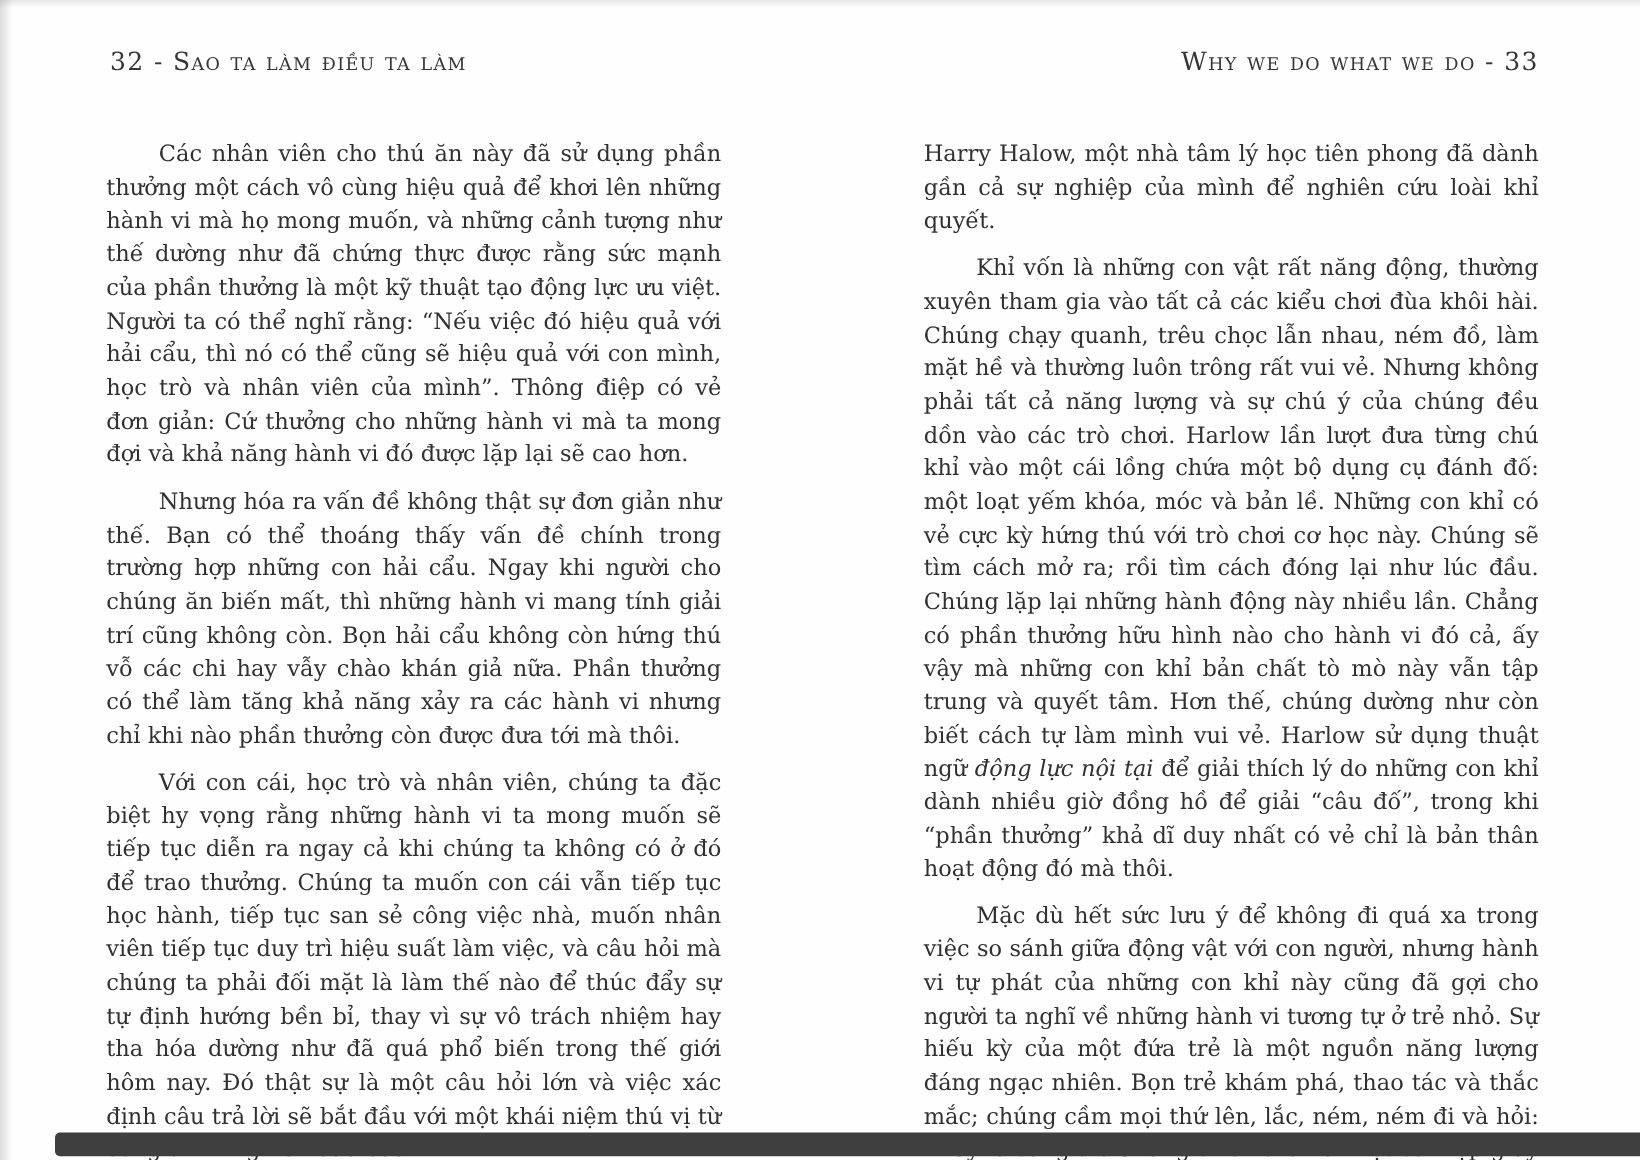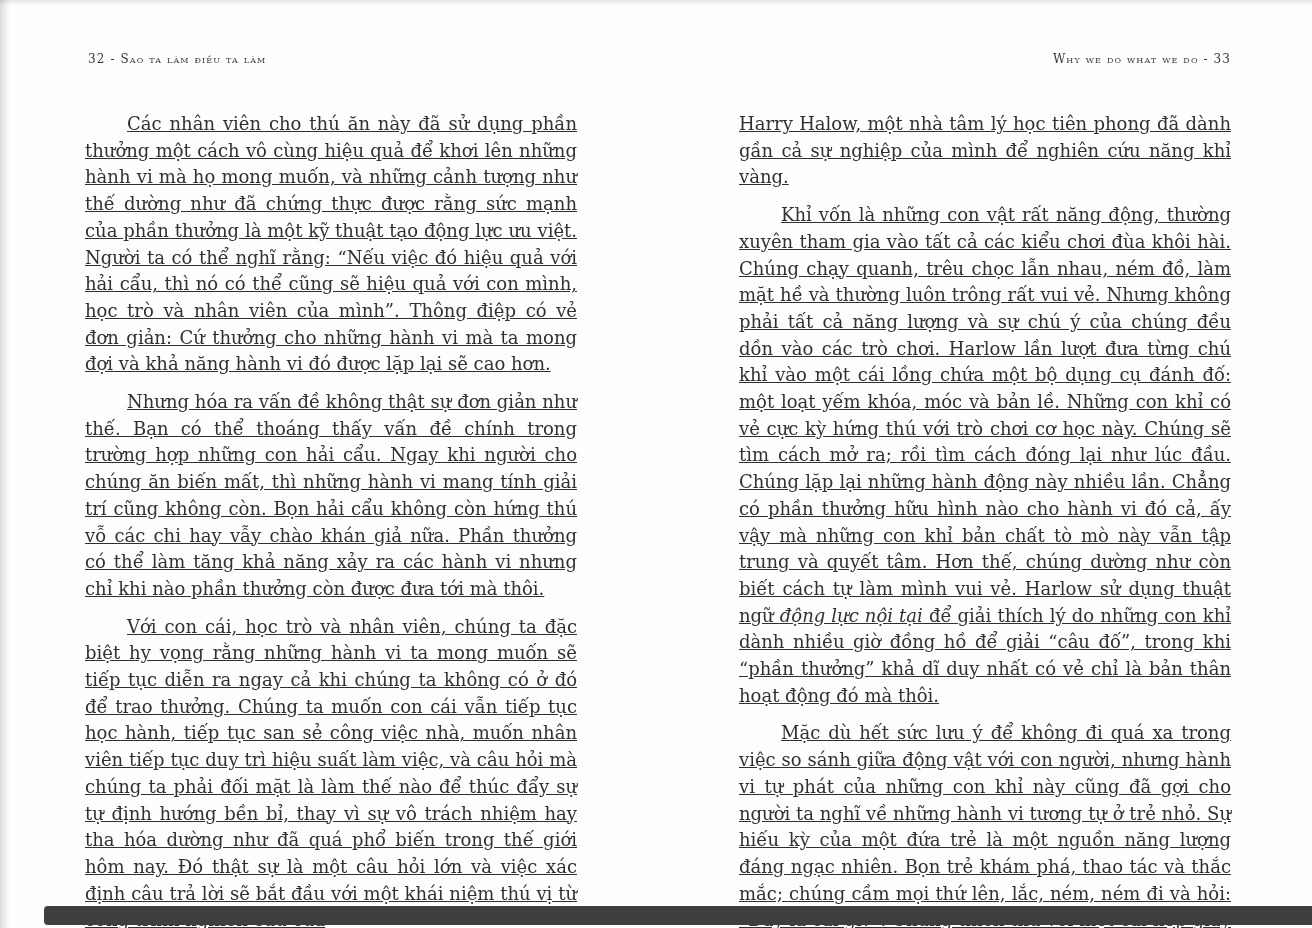--- a/index.html
+++ b/index.html
@@ -21,41 +21,41 @@
     position: absolute; left: 0; top: 0; right: 0; height: 6px;
     background: linear-gradient(to bottom, rgba(100,100,100,0.16), rgba(255,255,255,0));
     pointer-events: none;
   }
   .scan-bar {
     position: absolute; left: 44px; right: 0; bottom: 3px; height: 19px;
     background: #3f3f3f;
     border-radius: 4px 0 0 4px;
   }
   .running-header {
-    position: absolute; top: 52px;
+    position: absolute; top: 37px;
     font-variant: small-caps;
-    font-size: 12px;
+    font-size: 20px;
     letter-spacing: 1.1px;
     color: #363636;
     white-space: nowrap;
   }
   .header-left  { left: 88px; }
   .header-right { right: 81px; }
   .col {
     position: absolute;
     top: 111px;
     width: 492px;
     text-align: justify;
     font-size: 18px;
     line-height: 26.7px;
     color: #303030;
   }
   .col-left  { left: 85px; }
   .col-right { left: 739px; }
-  .col p { margin: 0 0 11px 0; text-decoration: underline; }
+  .col p { margin: 0 0 11px 0; }
   .col p.indent { text-indent: 42px; }
   .col p:last-child { margin-bottom: 0; }
   .italic-term { font-style: italic; }
 </style>
 </head>
 <body>
 
 <div class="canvas">
 
   <div class="edge-top"></div>
@@ -65,20 +65,20 @@
 
   <div class="running-header header-right">Why we do what we do - 33</div>
 
   <div class="col col-left">
     <p class="indent">Các nhân viên cho thú ăn này đã sử dụng phần thưởng một cách vô cùng hiệu quả để khơi lên những hành vi mà họ mong muốn, và những cảnh tượng như thế dường như đã chứng thực được rằng sức mạnh của phần thưởng là một kỹ thuật tạo động lực ưu việt. Người ta có thể nghĩ rằng: “Nếu việc đó hiệu quả với hải cẩu, thì nó có thể cũng sẽ hiệu quả với con mình, học trò và nhân viên của mình”. Thông điệp có vẻ đơn giản: Cứ thưởng cho những hành vi mà ta mong đợi và khả năng hành vi đó được lặp lại sẽ cao hơn.</p>
     <p class="indent">Nhưng hóa ra vấn đề không thật sự đơn giản như thế. Bạn có thể thoáng thấy vấn đề chính trong trường hợp những con hải cẩu. Ngay khi người cho chúng ăn biến mất, thì những hành vi mang tính giải trí cũng không còn. Bọn hải cẩu không còn hứng thú vỗ các chi hay vẫy chào khán giả nữa. Phần thưởng có thể làm tăng khả năng xảy ra các hành vi nhưng chỉ khi nào phần thưởng còn được đưa tới mà thôi.</p>
     <p class="indent">Với con cái, học trò và nhân viên, chúng ta đặc biệt hy vọng rằng những hành vi ta mong muốn sẽ tiếp tục diễn ra ngay cả khi chúng ta không có ở đó để trao thưởng. Chúng ta muốn con cái vẫn tiếp tục học hành, tiếp tục san sẻ công việc nhà, muốn nhân viên tiếp tục duy trì hiệu suất làm việc, và câu hỏi mà chúng ta phải đối mặt là làm thế nào để thúc đẩy sự tự định hướng bền bỉ, thay vì sự vô trách nhiệm hay tha hóa dường như đã quá phổ biến trong thế giới hôm nay. Đó thật sự là một câu hỏi lớn và việc xác định câu trả lời sẽ bắt đầu với một khái niệm thú vị từ công trình nghiên cứu của</p>
   </div>
 
   <div class="col col-right">
-    <p>Harry Halow, một nhà tâm lý học tiên phong đã dành gần cả sự nghiệp của mình để nghiên cứu năng khỉ vàng.</p>
+    <p>Harry Halow, một nhà tâm lý học tiên phong đã dành gần cả sự nghiệp của mình để nghiên cứu loài khỉ quyết.</p>
     <p class="indent"><span>Khỉ vốn là những con vật rất năng động, thường xuyên tham gia vào tất cả các kiểu chơi đùa khôi hài. Chúng chạy quanh, trêu chọc lẫn nhau, ném đồ, làm mặt hề và thường luôn trông rất vui vẻ. Nhưng không phải tất cả năng lượng và sự chú ý của chúng đều dồn vào các trò chơi. Harlow lần lượt đưa từng chú khỉ vào một cái lồng chứa một bộ dụng cụ đánh đố: một loạt yếm khóa, móc và bản lề. Những con khỉ có vẻ cực kỳ hứng thú với trò chơi cơ học này. Chúng sẽ tìm cách mở ra; rồi tìm cách đóng lại như lúc đầu. Chúng lặp lại những hành động này nhiều lần. Chẳng có phần thưởng hữu hình nào cho hành vi đó cả, ấy vậy mà những con khỉ bản chất tò mò này vẫn tập trung và quyết tâm. Hơn thế, chúng dường như còn biết cách tự làm mình vui vẻ. Harlow sử dụng thuật ngữ </span><span class="italic-term">động lực nội tại</span><span> để giải thích lý do những con khỉ dành nhiều giờ đồng hồ để giải “câu đố”, trong khi “phần thưởng” khả dĩ duy nhất có vẻ chỉ là bản thân hoạt động đó mà thôi.</span></p>
     <p class="indent">Mặc dù hết sức lưu ý để không đi quá xa trong việc so sánh giữa động vật với con người, nhưng hành vi tự phát của những con khỉ này cũng đã gợi cho người ta nghĩ về những hành vi tương tự ở trẻ nhỏ. Sự hiếu kỳ của một đứa trẻ là một nguồn năng lượng đáng ngạc nhiên. Bọn trẻ khám phá, thao tác và thắc mắc; chúng cầm mọi thứ lên, lắc, ném, ném đi và hỏi: “Đây là cái gì?”. Chúng thích thú với một cái hộp giấy cũng hệt như với một món đồ kỳ công</p>
   </div>
 
   <div class="scan-bar"></div>
 
 </div>
 
 </body></html>

